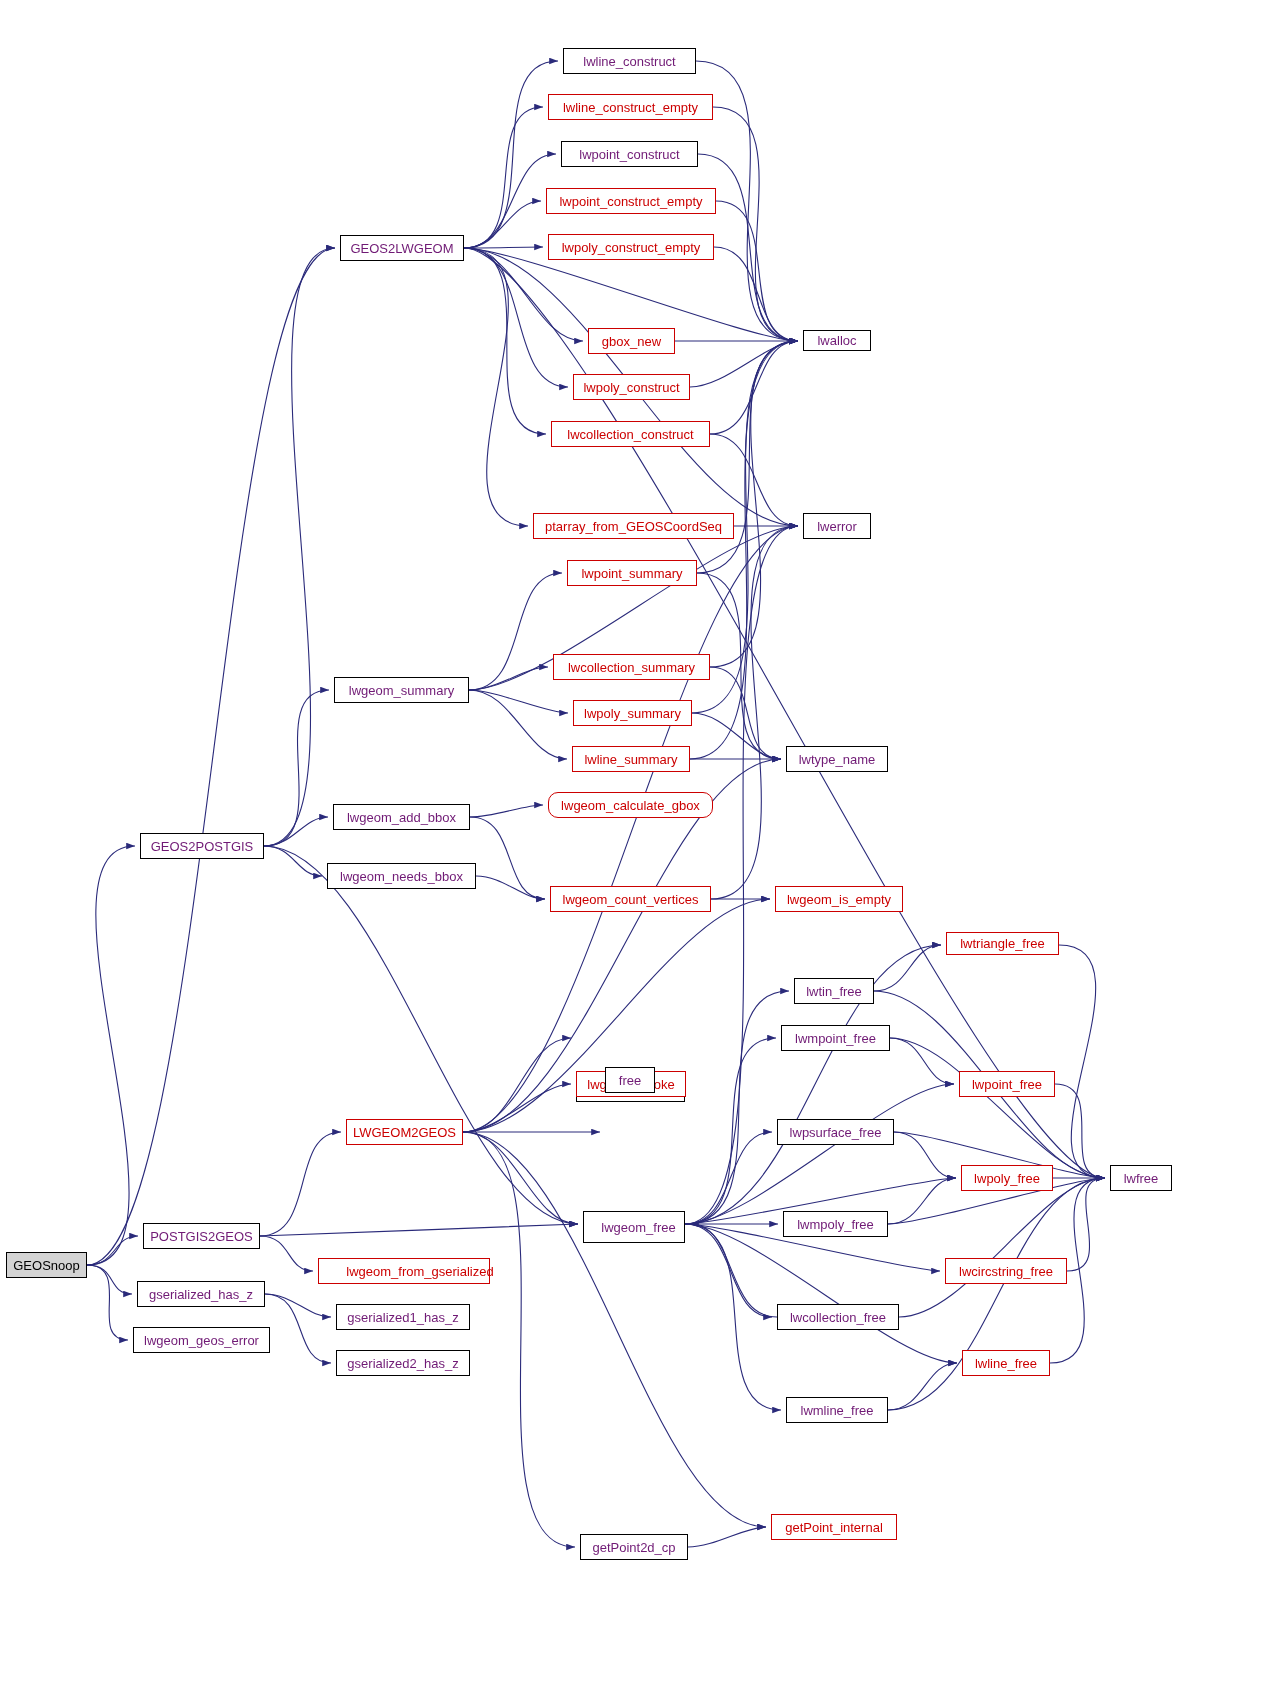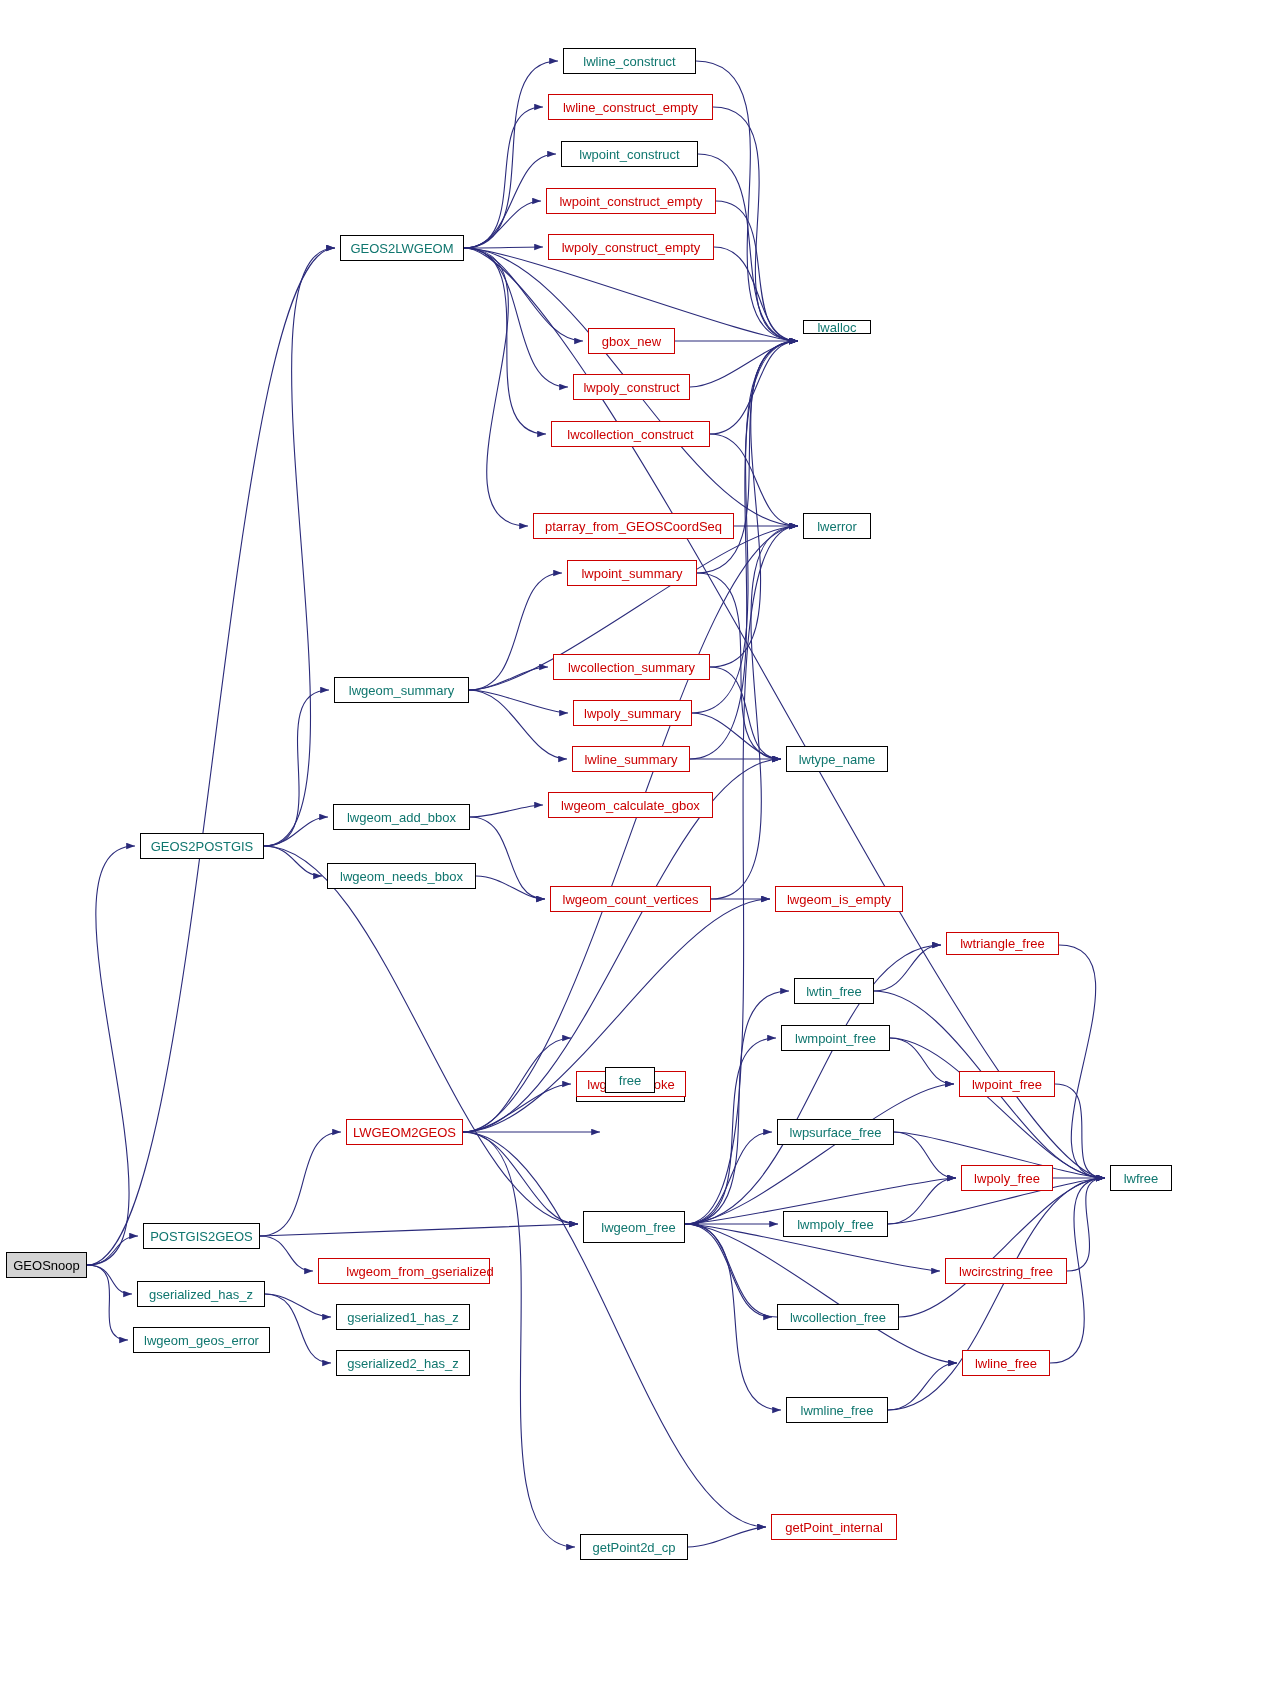--- a/index.html
+++ b/index.html
@@ -23,21 +23,21 @@
     top: 0;
     width: 1277px;
     height: 1708px;
     pointer-events: none;
   }
   .node {
     position: absolute;
     box-sizing: border-box;
     background: #ffffff;
     border: 1px solid #000000;
-    color: #0f766e;
+    color: #701a75;
     font-size: 13px;
     line-height: 1;
     display: flex;
     align-items: center;
     justify-content: center;
     white-space: nowrap;
     padding: 0 4px;
   }
   .node.red {
     border-color: #cc0000;
@@ -175,28 +175,28 @@
     <div class="node red" style="left: 546px; top: 188px; width: 170px; height: 26px;">lwpoint_construct_empty</div>
     <div class="node red" style="left: 548px; top: 234px; width: 166px; height: 26px;">lwpoly_construct_empty</div>
     <div class="node red" style="left: 588px; top: 328px; width: 87px; height: 26px;">gbox_new</div>
     <div class="node red" style="left: 573px; top: 374px; width: 117px; height: 26px;">lwpoly_construct</div>
     <div class="node red" style="left: 551px; top: 421px; width: 159px; height: 26px;">lwcollection_construct</div>
     <div class="node red" style="left: 533px; top: 513px; width: 201px; height: 26px;">ptarray_from_GEOSCoordSeq</div>
     <div class="node red" style="left: 567px; top: 560px; width: 130px; height: 26px;">lwpoint_summary</div>
     <div class="node red" style="left: 553px; top: 654px; width: 157px; height: 26px;">lwcollection_summary</div>
     <div class="node red" style="left: 573px; top: 700px; width: 119px; height: 26px;">lwpoly_summary</div>
     <div class="node red" style="left: 572px; top: 746px; width: 118px; height: 26px;">lwline_summary</div>
-    <div class="node red" style="left: 548px; top: 792px; width: 165px; height: 26px;">lwgeom_calculate_gbox</div>
+    <div class="node red" style="left: 548px; top: 792px; width: 165px; height: 26px; border-radius: 10px;">lwgeom_calculate_gbox</div>
     <div class="node red" style="left: 550px; top: 886px; width: 161px; height: 26px;">lwgeom_count_vertices</div>
     <div class="node" style="left: 576px; top: 1076px; width: 109px; height: 26px;">lwgeom_has_z</div>
     <div class="node red" style="left: 576px; top: 1071px; width: 110px; height: 26px;">lwgeom_stroke</div>
     <div class="node" style="left: 605px; top: 1067px; width: 50px; height: 26px;">free</div>
     <div class="node" style="left: 583px; top: 1211px; width: 102px; height: 32px; padding-left: 13px;">lwgeom_free</div>
     <div class="node" style="left: 580px; top: 1534px; width: 108px; height: 26px;">getPoint2d_cp</div>
-    <div class="node" style="left: 803px; top: 320px; width: 68px; height: 14px;">lwalloc</div>
+    <div class="node" style="left: 803px; top: 330px; width: 68px; height: 21px;">lwalloc</div>
     <div class="node" style="left: 803px; top: 513px; width: 68px; height: 26px;">lwerror</div>
     <div class="node" style="left: 786px; top: 746px; width: 102px; height: 26px;">lwtype_name</div>
     <div class="node red" style="left: 775px; top: 886px; width: 128px; height: 26px;">lwgeom_is_empty</div>
     <div class="node red" style="left: 946px; top: 932px; width: 113px; height: 23px;">lwtriangle_free</div>
     <div class="node" style="left: 794px; top: 978px; width: 80px; height: 26px;">lwtin_free</div>
     <div class="node" style="left: 781px; top: 1025px; width: 109px; height: 26px;">lwmpoint_free</div>
     <div class="node red" style="left: 959px; top: 1071px; width: 96px; height: 26px;">lwpoint_free</div>
     <div class="node" style="left: 777px; top: 1119px; width: 117px; height: 26px;">lwpsurface_free</div>
     <div class="node red" style="left: 961px; top: 1165px; width: 92px; height: 26px;">lwpoly_free</div>
     <div class="node" style="left: 783px; top: 1211px; width: 105px; height: 26px;">lwmpoly_free</div>

